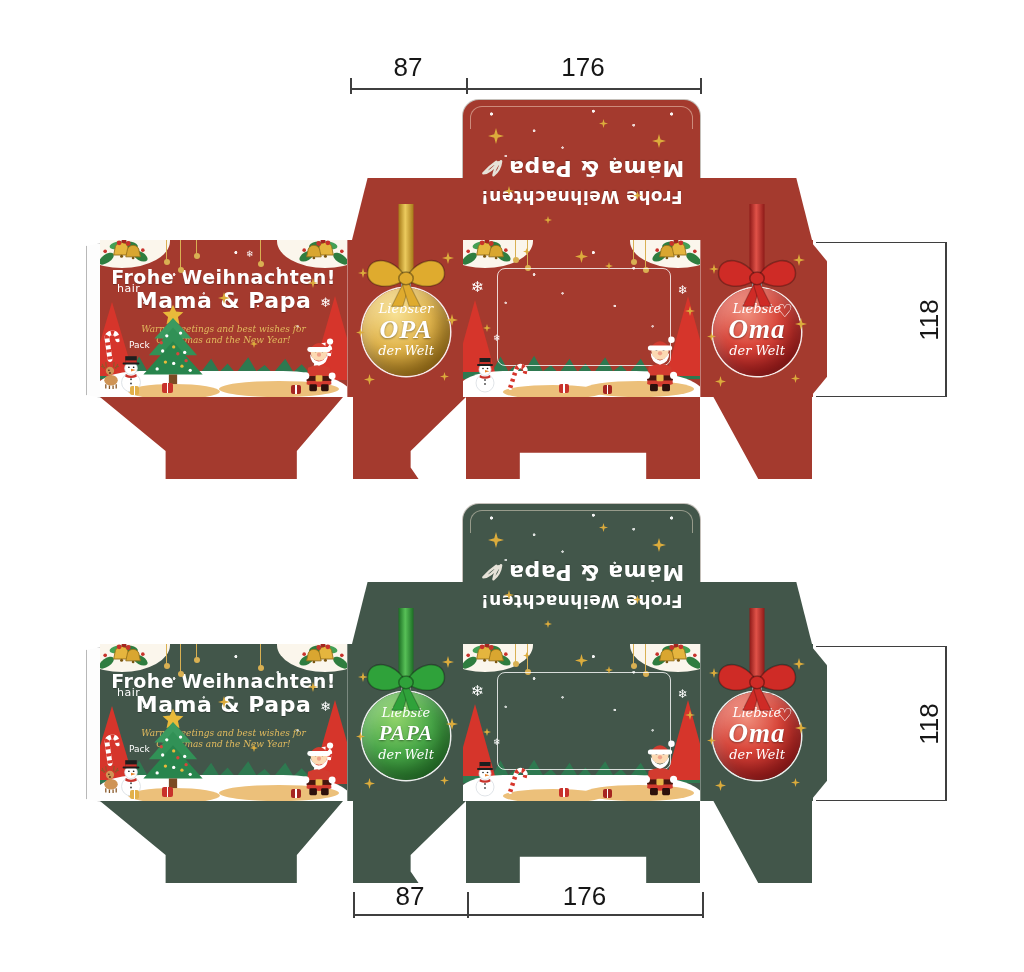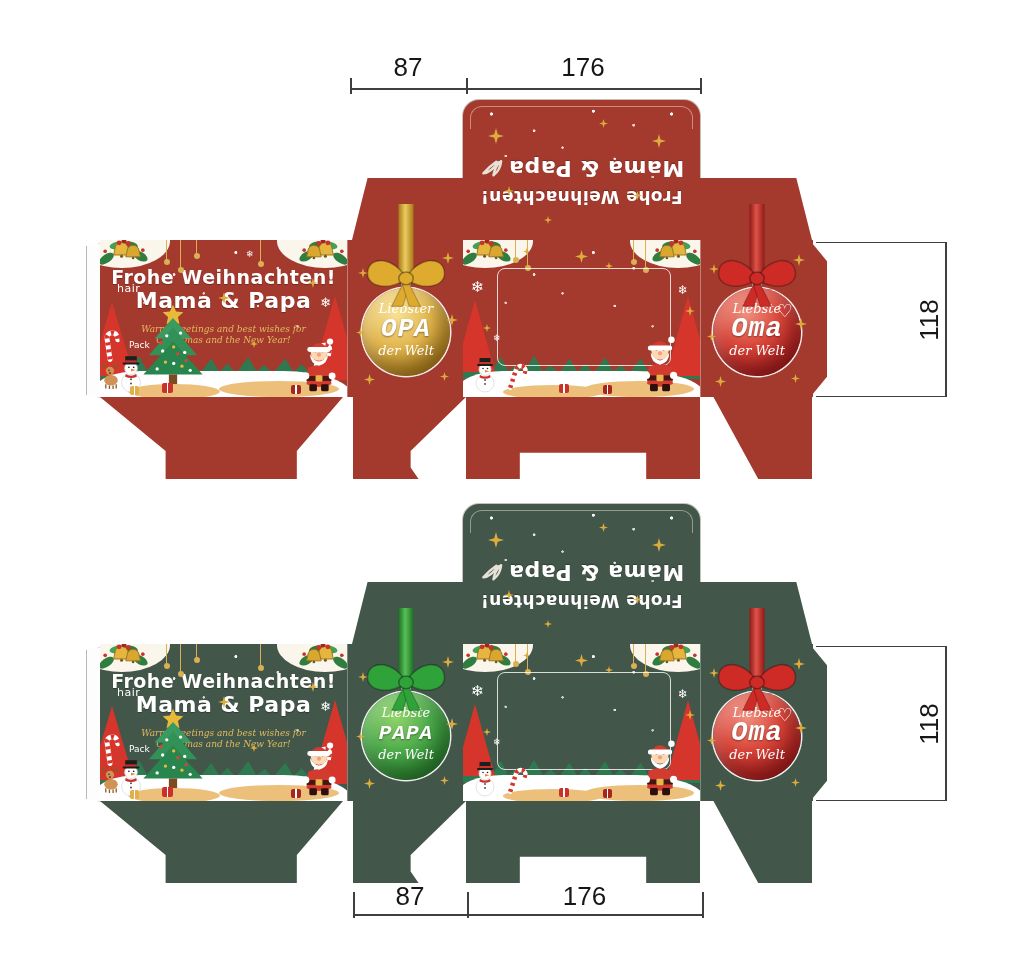--- a/index.html
+++ b/index.html
@@ -92,21 +92,21 @@
        background:linear-gradient(90deg,#9a9a9a,#eee 50%,#8a8a8a);border-radius:2px;z-index:3;}
   .bow{position:absolute;left:50%;top:12px;width:96px;height:56px;transform:translateX(-50%);z-index:6;}
   .ball{position:absolute;left:50%;top:48px;width:88px;height:88px;transform:translateX(-50%);
        border-radius:50%;z-index:4;text-align:center;color:#fff;
        box-shadow:0 0 0 1.5px rgba(255,255,255,.9),inset -8px -12px 18px rgba(0,0,0,.28),
                   inset 6px 8px 14px rgba(255,255,255,.22);}
   .b-gold{background:radial-gradient(circle at 38% 28%,#f8e296,#e2b64e 42%,#b5841e 75%,#8d6410);}
   .b-red{background:radial-gradient(circle at 38% 28%,#f0907e,#d9463a 40%,#b32120 72%,#7a1012);}
   .b-green{background:radial-gradient(circle at 38% 28%,#93d46b,#48a848 45%,#2c8530 75%,#16591b);}
   .ball .w1{margin-top:13px;font:italic 13px "DejaVu Serif",serif;}
-  .ball .w2{font-style:italic;font-weight:bold;font-family:Liberation Mono, monospace;line-height:27px;
+  .ball .w2{font-style:italic;font-weight:bold;font-family:Liberation Serif, serif;line-height:27px;
        letter-spacing:1px;text-shadow:0 1px 2px rgba(0,0,0,.4);text-align:center;}
   .ball .w3{font:italic 13px "DejaVu Serif",serif;}
   .heart{position:absolute;right:8px;top:12px;font-size:18px;color:#fff;z-index:5;}
 
   
   .dln{position:absolute;background:#3f3f3f;}
   .dlab{position:absolute;color:#161616;font:26px "Liberation Sans",sans-serif;text-align:center;}
   .dlab-v{transform:translate(-50%,-50%) rotate(-90deg);}
 </style>
 </head>

